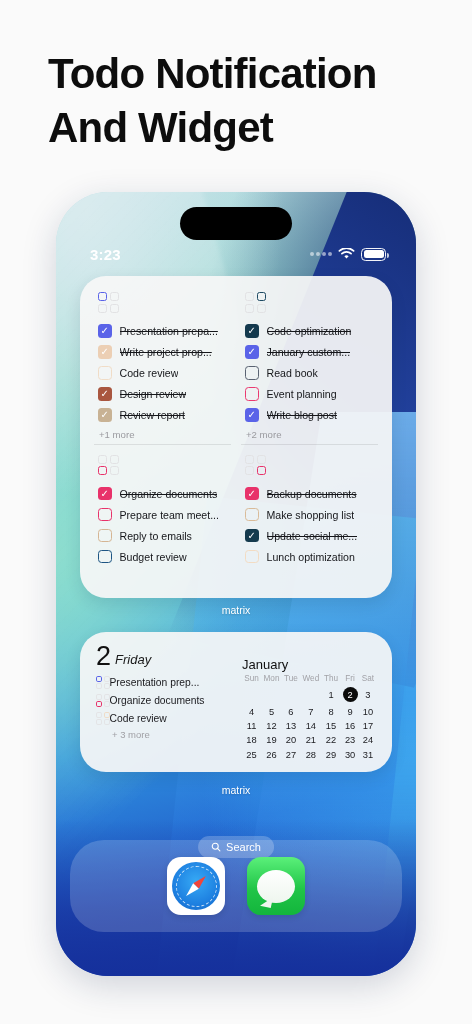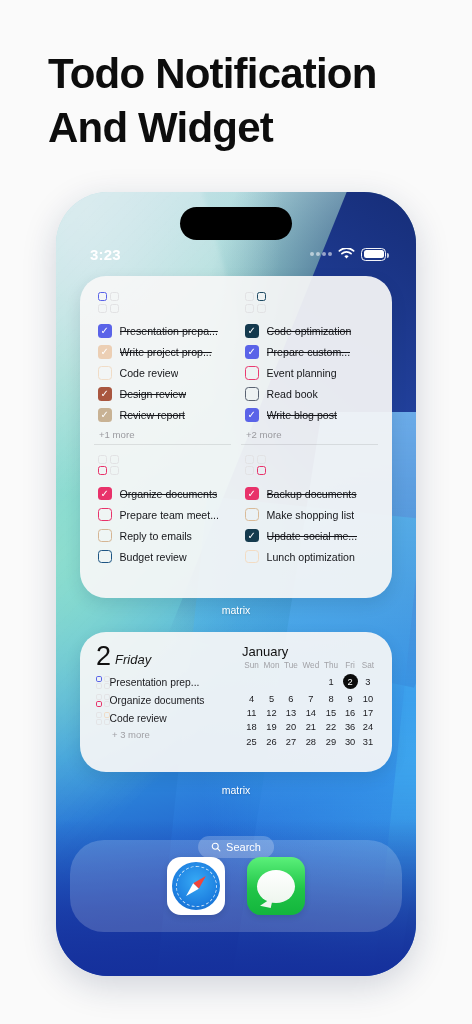--- a/index.html
+++ b/index.html
@@ -189,21 +189,21 @@
   .mini-icon {
     display: grid;
     grid-template-columns: 6px 6px;
     grid-template-rows: 6px 6px;
     gap: 1.5px;
     flex: 0 0 auto;
   }
   .mini-icon span { border: 1.4px solid #e4e4e6; border-radius: 1.8px; display:block; }
   .cal-item-text { font-size: 10.3px; color: #1a1a1e; white-space: nowrap; overflow: hidden; }
   .cal-more { font-size: 9.5px; color: #a0a0a5; padding-left: 16px; margin-top: 2px; }
-  .cal-right { flex: 1; }
+  .cal-right { flex: 1; margin-top: 13px; }
   .cal-month { font-size: 13px; color: #111; margin-bottom: 2px; }
   .cal-table { width: 100%; border-collapse: collapse; }
   .cal-table th {
     font-size: 8.2px; font-weight: 400; color: #a2a2a7;
     padding: 0 0 2px; text-align: center;
   }
   .cal-table td {
     font-size: 9.3px; color: #1b1b1f;
     text-align: center; padding: 2.2px 0; height: 14px;
   }
@@ -357,29 +357,29 @@
             <span style="border-color: rgb(30, 74, 99);"></span>
             <span></span>
             <span></span>
           </div>
           <div class="todo-line">
             <div class="cb checked" style="background: rgb(20, 58, 78);">✓</div>
             <div class="todo-text done">Code optimization</div>
           </div>
           <div class="todo-line">
             <div class="cb checked" style="background: rgb(90, 99, 232);">✓</div>
-            <div class="todo-text done">Prepare custom...</div>
+            <div class="todo-text done">January custom...</div>
+          </div>
+          <div class="todo-line">
+            <div class="cb" style="border-color: rgb(90, 99, 114);"></div>
+            <div class="todo-text">Read book</div>
           </div>
           <div class="todo-line">
             <div class="cb" style="border-color: rgb(234, 58, 112);"></div>
             <div class="todo-text">Event planning</div>
-          </div>
-          <div class="todo-line">
-            <div class="cb" style="border-color: rgb(90, 99, 114);"></div>
-            <div class="todo-text">Read book</div>
           </div>
           <div class="todo-line">
             <div class="cb checked" style="background: rgb(90, 99, 232);">✓</div>
             <div class="todo-text done">Write blog post</div>
           </div>
           <div class="more">+2 more</div>
         </div>
         <div class="quad quad-row2">
           <div class="quad-icon">
             <span></span>
@@ -511,21 +511,21 @@
                 <td>15</td>
                 <td>16</td>
                 <td>17</td>
               </tr>
               <tr>
                 <td>18</td>
                 <td>19</td>
                 <td>20</td>
                 <td>21</td>
                 <td>22</td>
-                <td>36</td>
+                <td>23</td>
                 <td>24</td>
               </tr>
               <tr>
                 <td>25</td>
                 <td>26</td>
                 <td>27</td>
                 <td>28</td>
                 <td>29</td>
                 <td>30</td>
                 <td>31</td>

